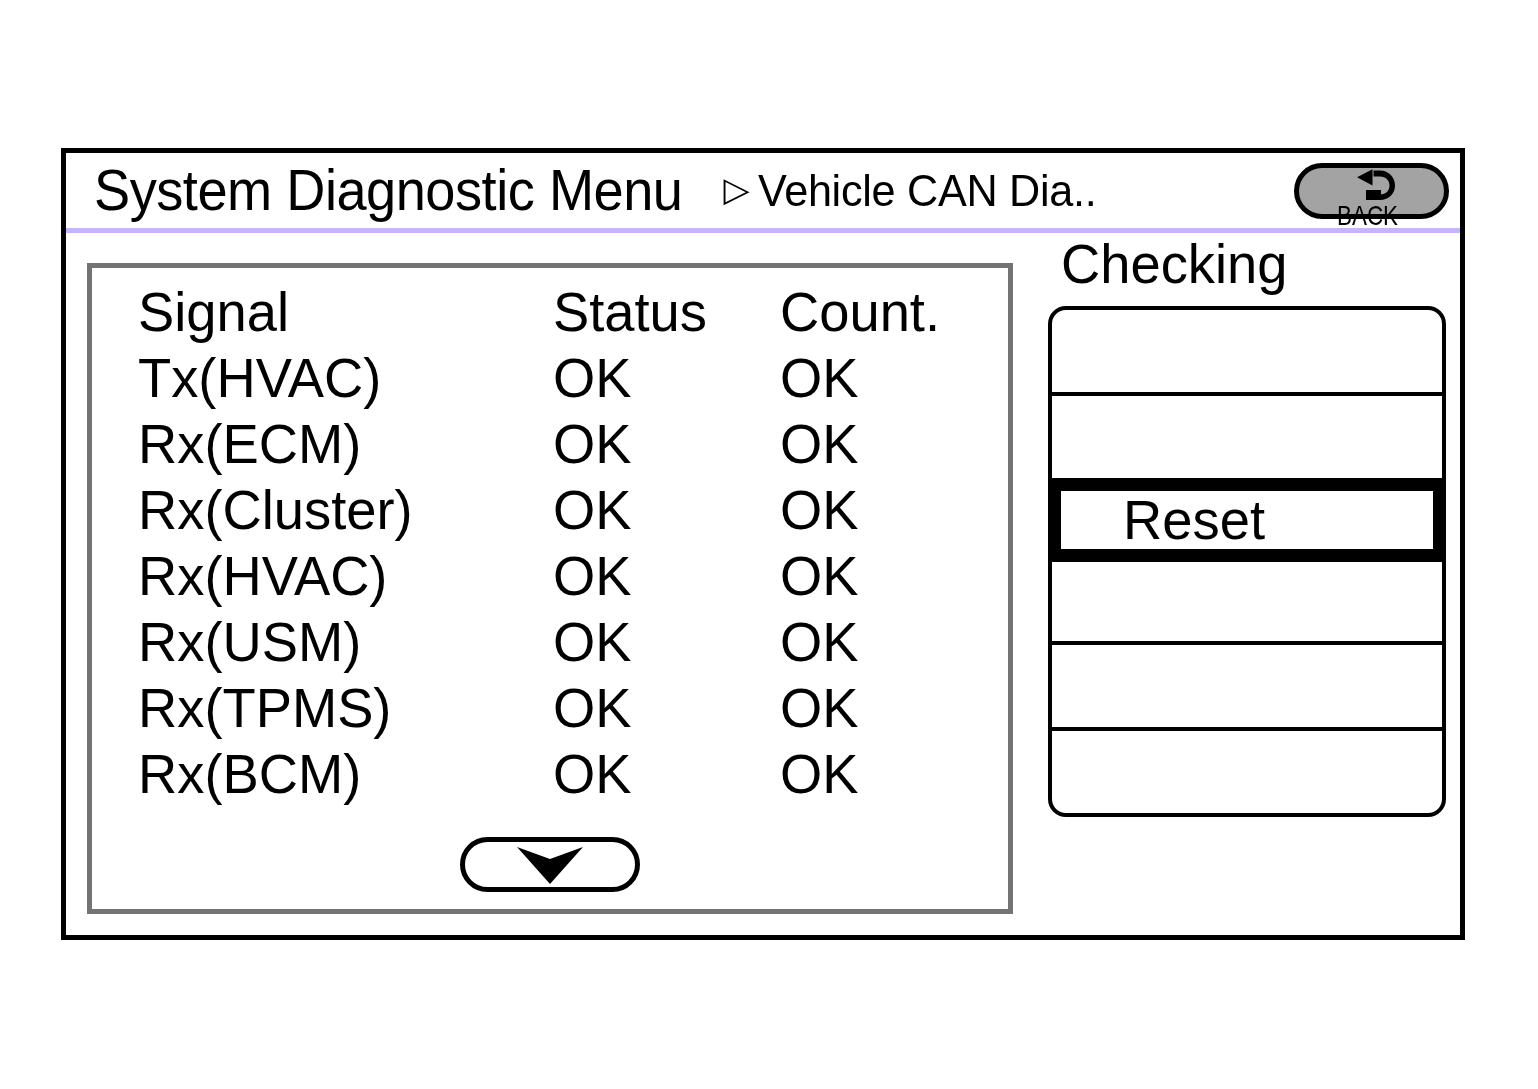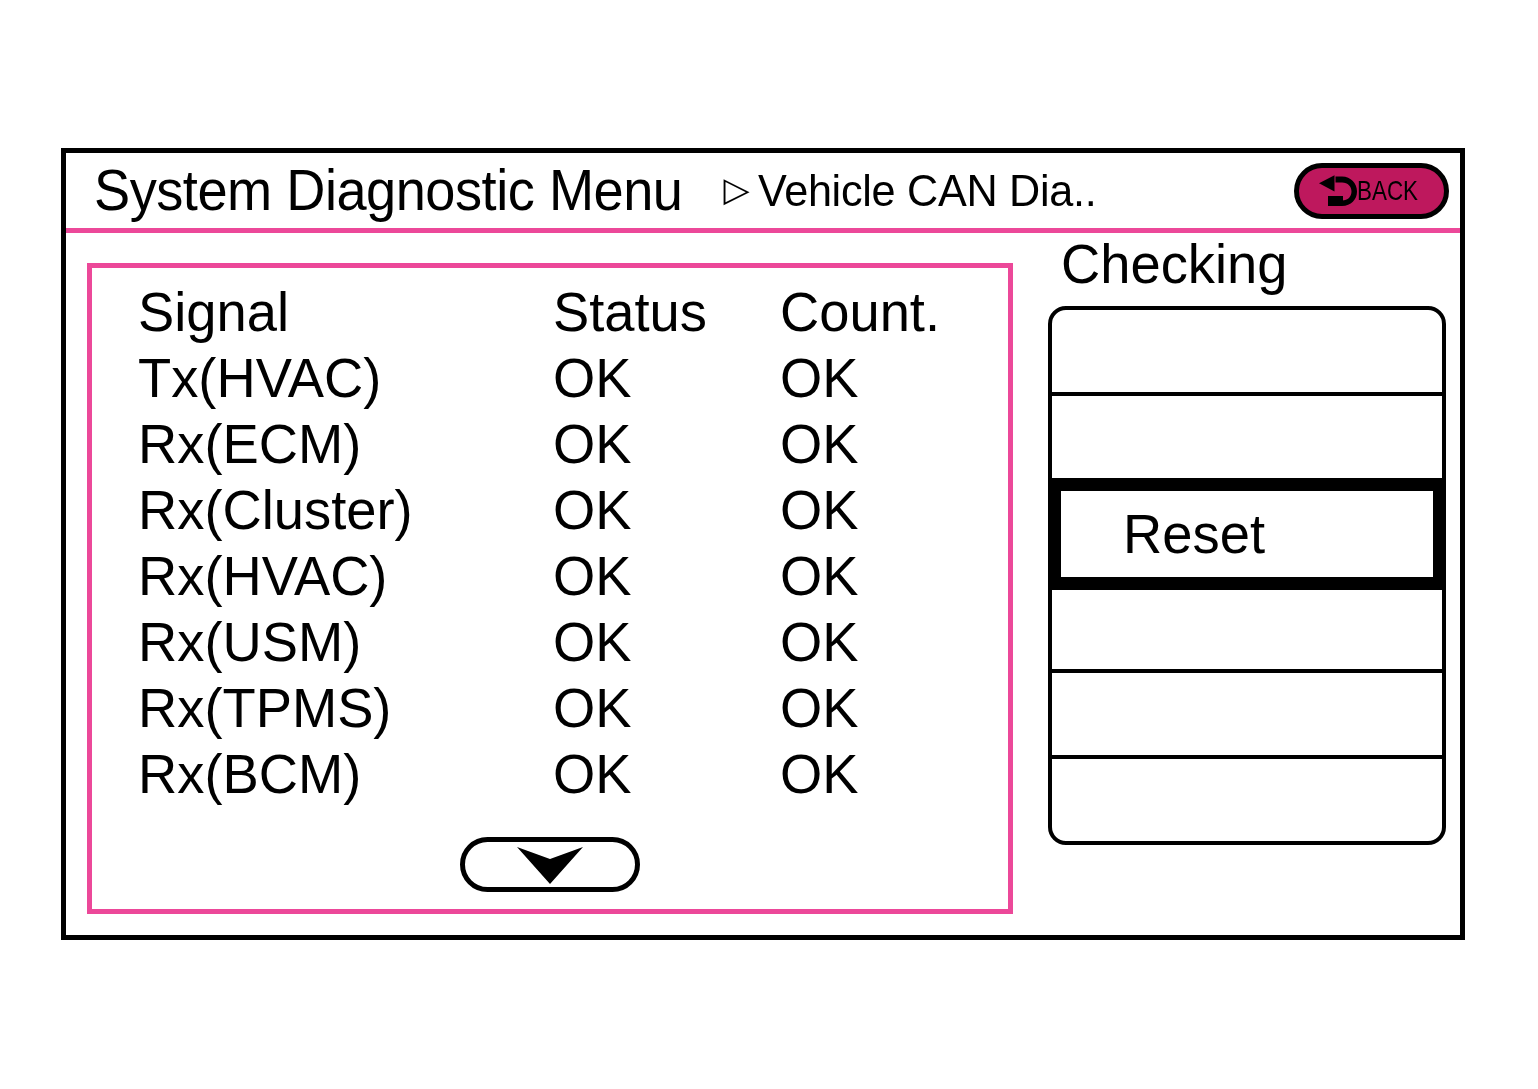--- a/index.html
+++ b/index.html
@@ -30,21 +30,21 @@
   }
 
   
   #header-bar {
     position: absolute;
     left: 0;
     top: 0;
     width: 100%;
     height: 80px;
     box-sizing: border-box;
-    border-bottom: 5px solid #ec4899;
+    border-bottom: 5px solid #c4b5fd;
     display: flex;
     align-items: center;
     padding-left: 28px;
     padding-right: 10px;
     white-space: nowrap;
     overflow: hidden;
   }
   #page-title {
     font-size: 57px;
     line-height: 1;
@@ -73,25 +73,26 @@
   
   #back-button {
     position: absolute;
     right: 11px;
     top: 10px;
     width: 155px;
     height: 56px;
     border: 5px solid #000;
     border-radius: 28px;
     box-sizing: border-box;
-    background: #be185d;
+    background: #a3a3a3;
     display: flex;
     align-items: center;
-    justify-content: center;
+    justify-content: flex-start;
     padding-left: 8px;
+    flex-direction: column;
   }
   #back-arrow-icon {
     width: 40px;
     height: 34px;
     flex: 0 0 auto;
     display: block;
   }
   #back-label {
     font-size: 28px;
     line-height: 1;
@@ -102,21 +103,21 @@
     margin-left: -1px;
   }
 
   
   #signal-table-panel {
     position: absolute;
     left: 21px;
     top: 110px;
     width: 926px;
     height: 651px;
-    border: 5px solid #ec4899;
+    border: 5px solid #737373;
     box-sizing: border-box;
     background: #fff;
     overflow: hidden;
   }
   #signal-table {
     position: absolute;
     left: 0;
     top: 13px;
     width: 100%;
   }
@@ -206,21 +207,21 @@
     border-bottom-left-radius: 18px;
     border-bottom-right-radius: 18px;
     margin-bottom: 0;
   }
   .stack-slot.slot-selected {
     border-width: 13px;
     border-radius: 0;
     z-index: 5;
     margin-top: -3px;
     margin-bottom: -7px;
-    height: 112px;
+    height: 84px;
   }
   .slot-label {
     font-size: 56px;
     line-height: 60px;
     white-space: nowrap;
     padding-left: 64px;
     font-family: "Liberation Sans Narrow", "Liberation Sans", sans-serif;
     transform: scaleX(0.97);
     transform-origin: left center;
   }

